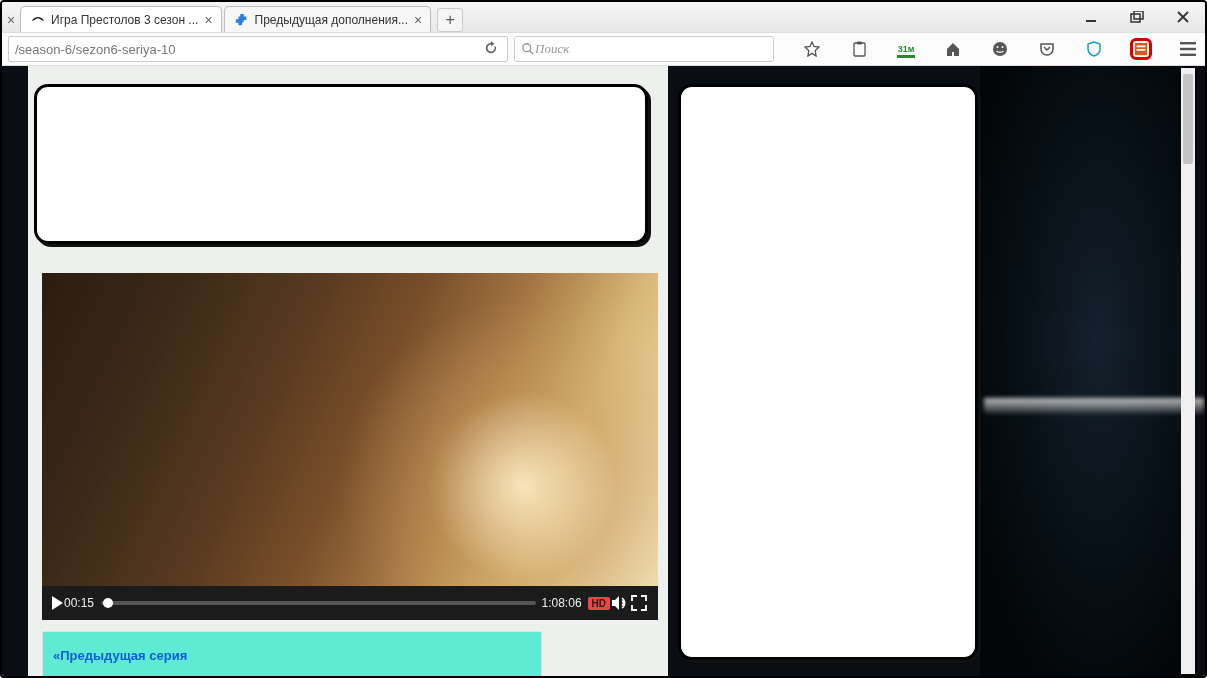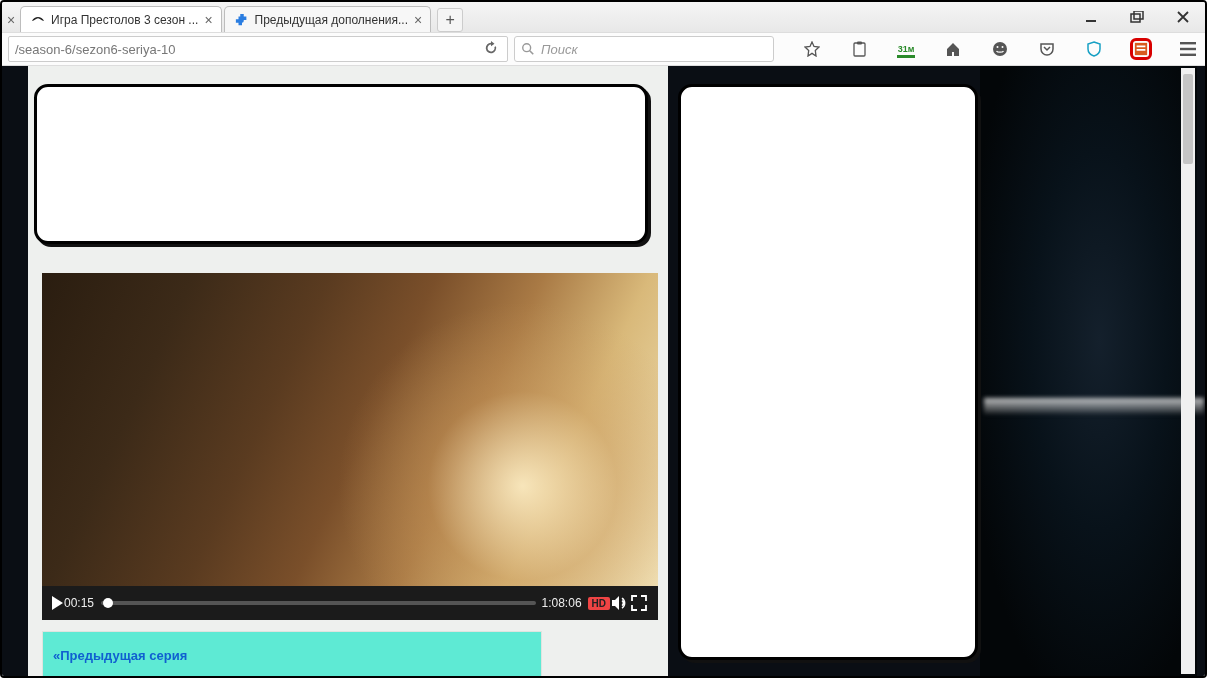--- a/index.html
+++ b/index.html
@@ -114,25 +114,25 @@
   }
   .search-box {
     flex: 1;
     height: 26px;
     background: #fff;
     border: 1px solid #ccc;
     border-radius: 3px;
     display: flex;
     align-items: center;
     padding: 0 6px;
-    gap: 6px;
     color: #999;
     font-size: 13px;
     font-style: italic;
     max-width: 260px;
+    font-family: Liberation Serif, serif;
   }
   .search-icon { width:14px;height:14px; }
   .toolbar-icons {
     display: flex;
     align-items: center;
     gap: 10px;
     margin-left: 6px;
   }
   .tb-icon {
     width: 22px; height: 22px;

